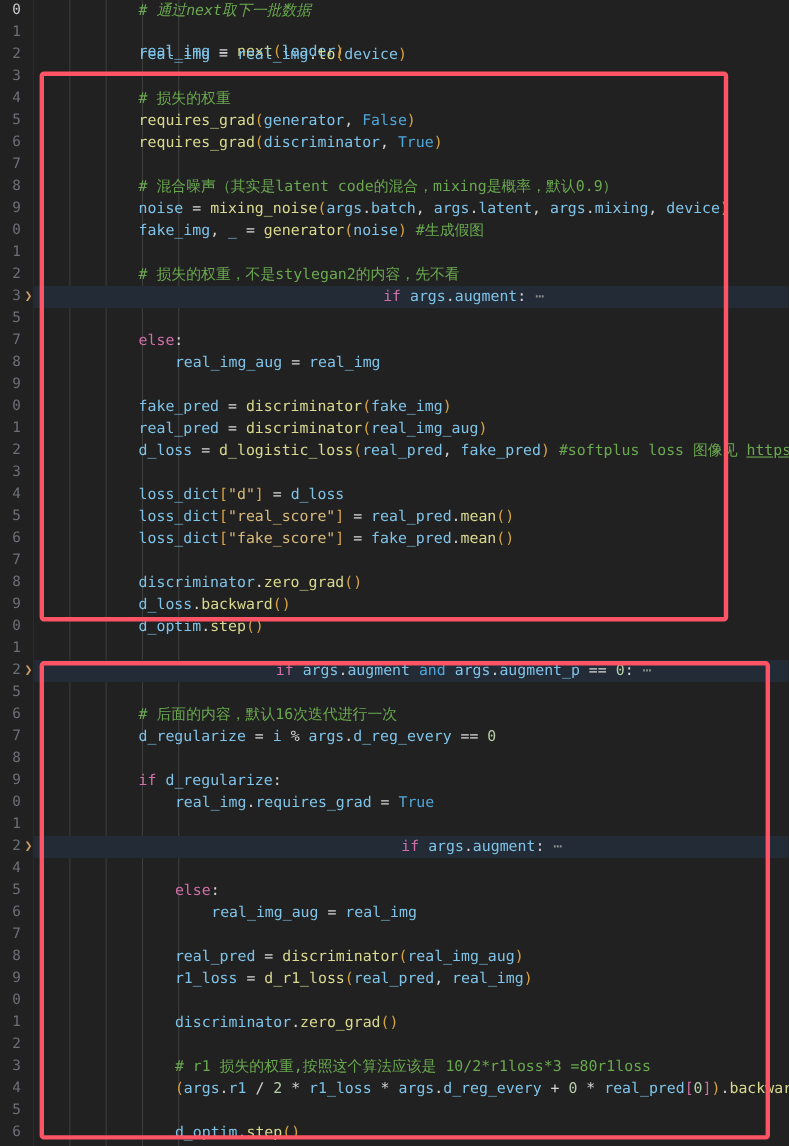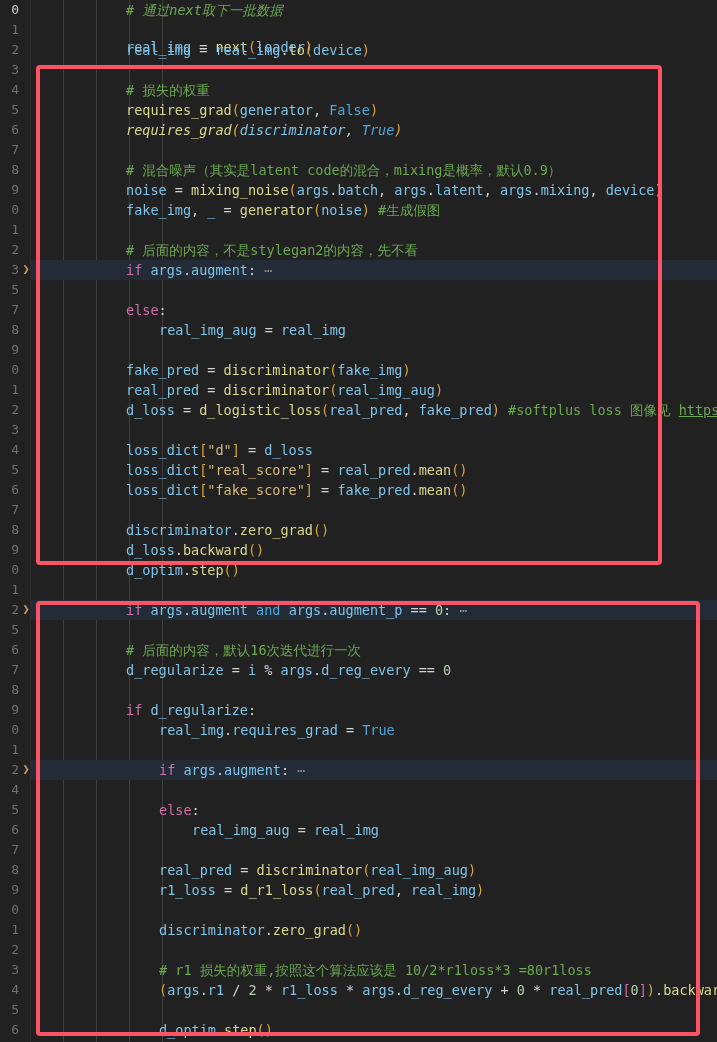--- a/index.html
+++ b/index.html
@@ -81,20 +81,21 @@
     width: 687px;
     height: 20px;
     line-height: 20px;
     white-space: pre;
     font-size: 13.5px;
     font-family: "DejaVu Sans Mono", "Liberation Mono", monospace;
     z-index: 2;
   }
   .row.hl {
     background: #222b36;
+    text-align: center;
   }
   .code {
     display: inline-block;
     white-space: pre;
   }
 
   
   .t-com   { color: #6aa94f; }
   .t-kw    { color: #d16fa8; }
   .t-kw2   { color: #4fa6d8; }
@@ -186,27 +187,27 @@
       <div class="indent-guide" style="left: 33px;"></div>
       <div class="indent-guide" style="left: 66px;"></div>
       <div class="indent-guide" style="left: 99px;"></div>
       <div class="indent-guide" style="left: 132px;"></div>
       <div class="row" style="top: 0px; font-style: italic;"><span class="code" style="padding-left: 96px;"><span class="t-com"># 通过next取下一批数据</span></span></div>
       <div class="row" style="top: 37px;"><span class="code" style="padding-left: 96px;"><span class="t-var">real_img</span><span class="t-op"> = </span><span class="t-fn">next</span><span class="t-par">(</span><span class="t-var">loader</span><span class="t-par">)</span></span></div>
       <div class="row" style="top: 40px;"><span class="code" style="padding-left: 96px;"><span class="t-var">real_img</span><span class="t-op"> = </span><span class="t-var">real_img</span><span class="t-op">.</span><span class="t-fn">to</span><span class="t-par">(</span><span class="t-var">device</span><span class="t-par">)</span></span></div>
       <div class="row" style="top: 60px;"><span class="code" style="padding-left: 30px;"></span></div>
       <div class="row" style="top: 80px;"><span class="code" style="padding-left: 96px;"><span class="t-com"># 损失的权重</span></span></div>
       <div class="row" style="top: 100px;"><span class="code" style="padding-left: 96px;"><span class="t-fn">requires_grad</span><span class="t-par">(</span><span class="t-var">generator</span><span class="t-op">, </span><span class="t-kw2">False</span><span class="t-par">)</span></span></div>
-      <div class="row" style="top: 120px;"><span class="code" style="padding-left: 96px; font-style: italic;"><span class="t-fn">requires_grad</span><span class="t-par">(</span><span class="t-var">discriminator</span><span class="t-op">, </span><span class="t-kw2">True</span><span class="t-par">)</span></span></div>
+      <div class="row" style="top: 120px;"><span class="code" style="padding-left: 96px;"><span class="t-fn">requires_grad</span><span class="t-par">(</span><span class="t-var">discriminator</span><span class="t-op">, </span><span class="t-kw2">True</span><span class="t-par">)</span></span></div>
       <div class="row" style="top: 140px;"><span class="code" style="padding-left: 30px;"></span></div>
       <div class="row" style="top: 160px;"><span class="code" style="padding-left: 96px;"><span class="t-com"># 混合噪声（其实是latent code的混合，mixing是概率，默认0.9）</span></span></div>
       <div class="row" style="top: 180px;"><span class="code" style="padding-left: 96px;"><span class="t-var">noise</span><span class="t-op"> = </span><span class="t-fn">mixing_noise</span><span class="t-par">(</span><span class="t-var">args</span><span class="t-op">.</span><span class="t-var">batch</span><span class="t-op">, </span><span class="t-var">args</span><span class="t-op">.</span><span class="t-var">latent</span><span class="t-op">, </span><span class="t-var">args</span><span class="t-op">.</span><span class="t-var">mixing</span><span class="t-op">, </span><span class="t-var">device</span><span class="t-par">)</span></span></div>
       <div class="row" style="top: 200px;"><span class="code" style="padding-left: 96px;"><span class="t-var">fake_img</span><span class="t-op">, </span><span class="t-var">_</span><span class="t-op"> = </span><span class="t-fn">generator</span><span class="t-par">(</span><span class="t-var">noise</span><span class="t-par">)</span><span class="t-com"> #生成假图</span></span></div>
       <div class="row" style="top: 220px;"><span class="code" style="padding-left: 30px;"></span></div>
-      <div class="row" style="top: 240px;"><span class="code" style="padding-left: 96px;"><span class="t-com"># 后面的内容，不是stylegan2的内容，先不看</span></span></div>
+      <div class="row" style="top: 240px;"><span class="code" style="padding-left: 96px;"><span class="t-com"># 损失的权重，不是stylegan2的内容，先不看</span></span></div>
       <div class="row hl" style="top: 260px;"><span class="code" style="padding-left: 96px;"><span class="t-kw">if</span><span class="t-op"> </span><span class="t-var">args</span><span class="t-op">.</span><span class="t-var">augment</span><span class="t-op">: </span><span class="t-fade">⋯</span></span></div>
       <div class="row" style="top: 280px;"><span class="code" style="padding-left: 30px;"></span></div>
       <div class="row" style="top: 300px;"><span class="code" style="padding-left: 96px;"><span class="t-kw">else</span><span class="t-op">:</span></span></div>
       <div class="row" style="top: 320px;"><span class="code" style="padding-left: 129px;"><span class="t-var">real_img_aug</span><span class="t-op"> = </span><span class="t-var">real_img</span></span></div>
       <div class="row" style="top: 340px;"><span class="code" style="padding-left: 30px;"></span></div>
       <div class="row" style="top: 360px;"><span class="code" style="padding-left: 96px;"><span class="t-var">fake_pred</span><span class="t-op"> = </span><span class="t-fn">discriminator</span><span class="t-par">(</span><span class="t-var">fake_img</span><span class="t-par">)</span></span></div>
       <div class="row" style="top: 380px;"><span class="code" style="padding-left: 96px;"><span class="t-var">real_pred</span><span class="t-op"> = </span><span class="t-fn">discriminator</span><span class="t-par">(</span><span class="t-var">real_img_aug</span><span class="t-par">)</span></span></div>
       <div class="row" style="top: 400px;"><span class="code" style="padding-left: 96px;"><span class="t-var">d_loss</span><span class="t-op"> = </span><span class="t-fn">d_logistic_loss</span><span class="t-par">(</span><span class="t-var">real_pred</span><span class="t-op">, </span><span class="t-var">fake_pred</span><span class="t-par">)</span><span class="t-com"> #softplus loss 图像见 </span><span class="t-link">https://www.c</span></span></div>
       <div class="row" style="top: 420px;"><span class="code" style="padding-left: 30px;"></span></div>
       <div class="row" style="top: 440px;"><span class="code" style="padding-left: 96px;"><span class="t-var">loss_dict</span><span class="t-par">[</span><span class="t-str">"d"</span><span class="t-par">]</span><span class="t-op"> = </span><span class="t-var">d_loss</span></span></div>

